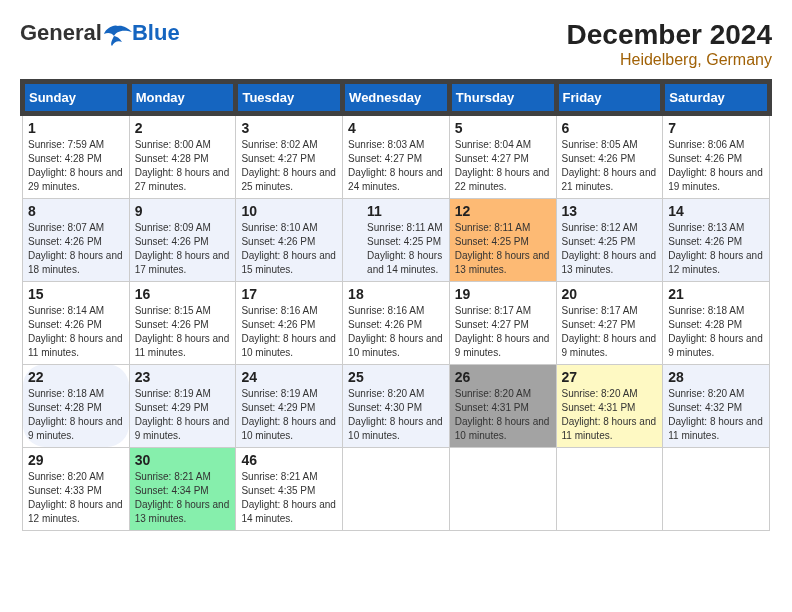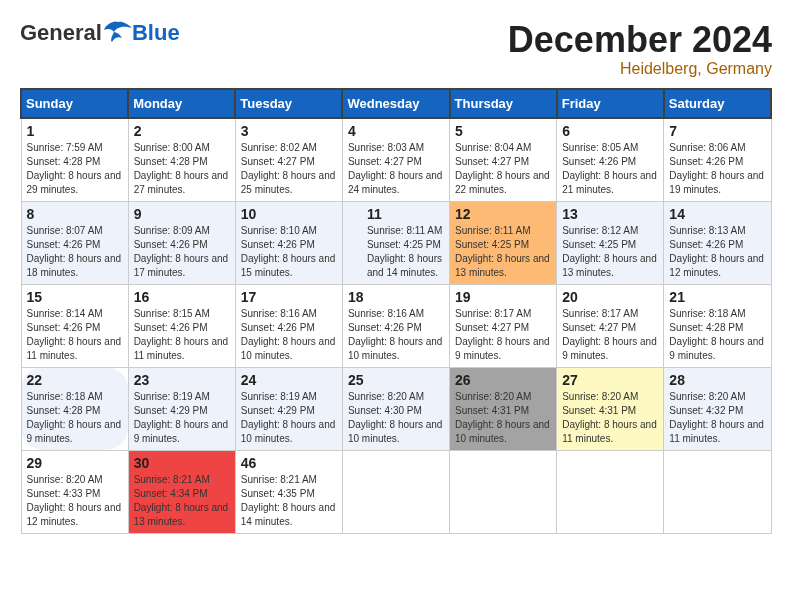--- a/index.html
+++ b/index.html
@@ -16,55 +16,55 @@
       align-items: flex-start;
       margin-bottom: 10px;
     }
     .logo {
       display: flex;
       flex-direction: column;
       align-items: flex-start;
     }
     .logo-text {
       display: flex;
-      align-items: flex-start;
+      align-items: flex-end;
       font-size: 22px;
       font-weight: bold;
       color: #333;
     }
     .logo-bird {
       width: 28px;
       height: 22px;
       margin-left: 2px;
     }
     .title-block {
       text-align: right;
     }
     .month-title {
-      font-size: 36px;
+      font-size: 28px;
       font-weight: bold;
       color: #222;
       line-height: 1.1;
     }
     .location {
       font-size: 16px;
       color: #a16207;
     }
     table {
       width: 100%;
       border-collapse: collapse;
     }
     th {
       background: #1565c0;
       color: #fff;
       font-size: 13px;
       font-weight: bold;
       padding: 6px 4px;
       text-align: left;
-      border: 2px solid #404040;
+      border: 5px solid #404040;
     }
     td {
       border: 1px solid #ccc;
       vertical-align: top;
       padding: 4px 5px;
       font-size: 10.5px;
       color: #222;
       min-height: 80px;
       width: calc(100% / 7);
     }
@@ -246,21 +246,21 @@
         <td style="background-color: rgb(238, 242, 251);">
           <span class="day-num">28</span>
           <div class="day-info">Sunrise: 8:20 AM<br>Sunset: 4:32 PM<br>Daylight: 8 hours and 11 minutes.</div>
         </td>
       </tr>
       <tr class="week-row">
         <td style="background-color: rgb(255, 255, 255);">
           <span class="day-num">29</span>
           <div class="day-info">Sunrise: 8:20 AM<br>Sunset: 4:33 PM<br>Daylight: 8 hours and 12 minutes.</div>
         </td>
-        <td style="background-color: #ef4444;">
+        <td style="background-color: #86efac;">
           <span class="day-num">30</span>
           <div class="day-info">Sunrise: 8:21 AM<br>Sunset: 4:34 PM<br>Daylight: 8 hours and 13 minutes.</div>
         </td>
         <td style="background-color: rgb(255, 255, 255);">
           <span class="day-num">46</span>
           <div class="day-info">Sunrise: 8:21 AM<br>Sunset: 4:35 PM<br>Daylight: 8 hours and 14 minutes.</div>
         </td>
         <td class="empty"></td>
         <td class="empty"></td>
         <td class="empty"></td>

